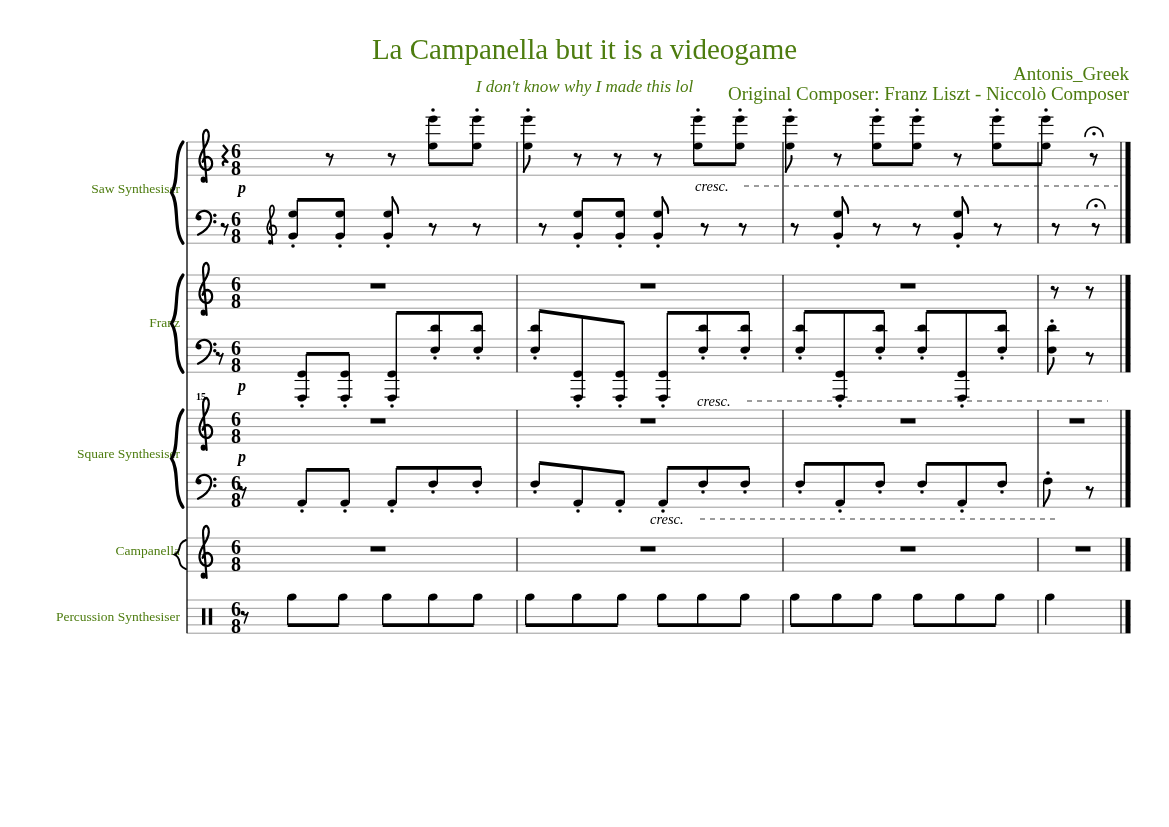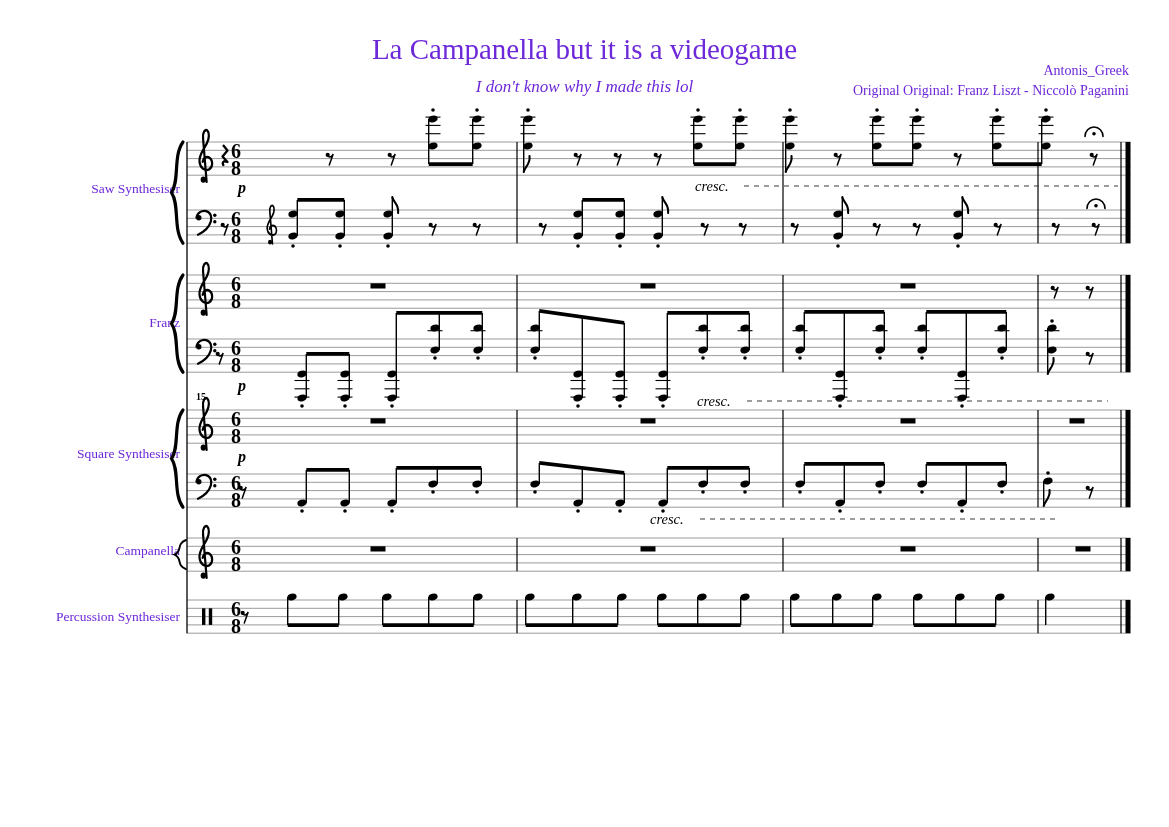--- a/index.html
+++ b/index.html
@@ -1,38 +1,38 @@
 <!DOCTYPE html>
 <html><head>
 <meta charset="utf-8">
 <style>
   html,body{margin:0;padding:0;background:#fff;}
   .page{position:relative;width:1169px;height:827px;background:#ffffff;overflow:hidden;
-        font-family:"Liberation Serif",serif;color:#6d28d9;}
+        font-family:"Liberation Serif",serif;color:#4d7c0f;}
   .title{position:absolute;left:0;right:0;top:33px;text-align:center;font-size:29px;white-space:nowrap;}
   .subtitle{position:absolute;left:0;right:0;top:77px;text-align:center;font-size:17px;white-space:nowrap;font-style:italic;}
-  .credit{position:absolute;right:40px;text-align:center;font-size:14px;white-space:nowrap;}
+  .credit{position:absolute;right:40px;text-align:center;font-size:19px;white-space:nowrap;}
   .credit-1{top:63px;}
   .credit-2{top:83px;}
   .ilabel{position:absolute;left:0;width:180px;text-align:right;font-size:13.5px;white-space:nowrap;}
   .il-0{top:181px;} .il-1{top:315px;} .il-2{top:446px;} .il-3{top:543px;} .il-4{top:609px;}
   svg{position:absolute;left:0;top:0;}
   .tsig{font-family:"Liberation Serif",serif;font-weight:bold;font-size:20px;}
   .dyn{font-family:"Liberation Serif",serif;font-style:italic;font-weight:bold;font-size:16px;}
   .cresc{font-family:"Liberation Serif",serif;font-style:italic;font-size:14.5px;}
   .mnum{font-family:"Liberation Serif",serif;font-weight:bold;font-size:10px;}
 </style>
 </head>
 <body>
 
 <div class="page">
   <div class="title">La Campanella but it is a videogame</div>
   <div class="subtitle">I don't know why I made this lol</div>
   <div class="credit credit-1">Antonis_Greek</div>
-  <div class="credit credit-2">Original Original: Franz Liszt - Niccolò Paganini</div>
+  <div class="credit credit-2">Original Composer: Franz Liszt - Niccolò Composer</div>
 
   <div class="ilabel il-0">Saw Synthesiser</div>
   <div class="ilabel il-1">Franz</div>
   <div class="ilabel il-2">Square Synthesiser</div>
   <div class="ilabel il-3">Campanella</div>
   <div class="ilabel il-4">Percussion Synthesiser</div>
 
   <svg width="1169" height="827" viewBox="0 0 1169 827">
       <g fill="#000000">
         <g>

